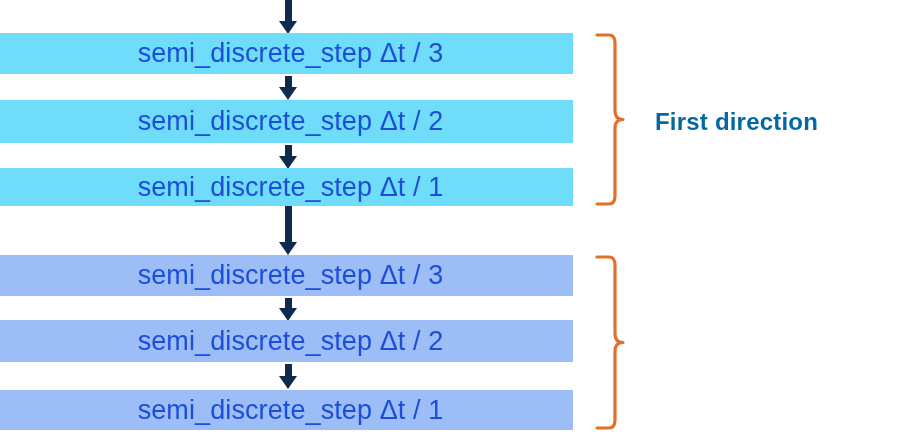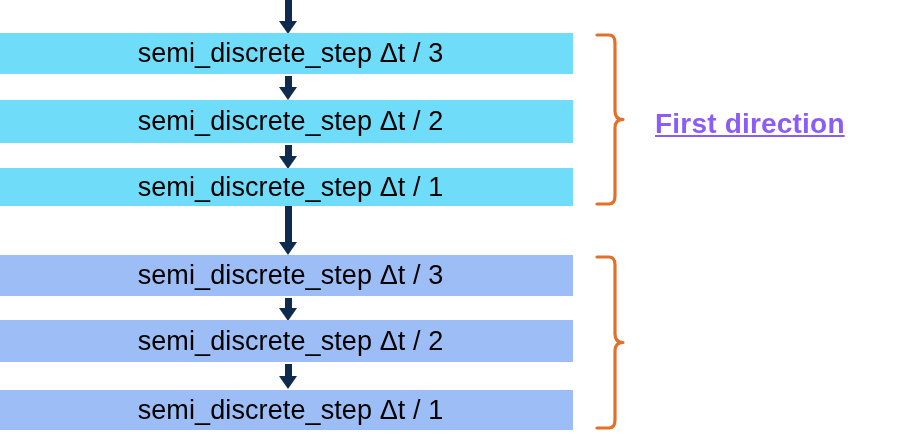--- a/index.html
+++ b/index.html
@@ -21,21 +21,21 @@
     position: absolute;
     left: 0;
     width: 573px;
     display: flex;
     align-items: center;
     justify-content: center;
   }
   .step-bar .step-label {
     font-size: 27px;
     line-height: 1;
-    color: #000000;
+    color: #1d4ed8;
     white-space: nowrap;
     letter-spacing: 0.1px;
     transform: translateX(4px);
   }
   .bar-cyan  { background: #6FDCFA; }
   .bar-blue  { background: #9CBDF5; }
 
   
   .arrow {
     position: absolute;
@@ -62,26 +62,25 @@
   .brace {
     position: absolute;
     left: 595px;
     width: 30px;
   }
   .brace svg { display: block; }
 
   
   .direction-label {
     position: absolute;
-    font-size: 28px;
+    font-size: 24px;
     font-weight: bold;
-    color: #8b5cf6;
+    color: #0369a1;
     white-space: nowrap;
     letter-spacing: 0.2px;
-    text-decoration: underline;
   }
 </style>
 </head>
 <body>
 
 <div id="canvas">
 
   <div class="arrow" style="top:0px; height:34px;">
     <div class="shaft" style="height:22px;"></div>
     <div class="head" style="top:21px;"></div>

